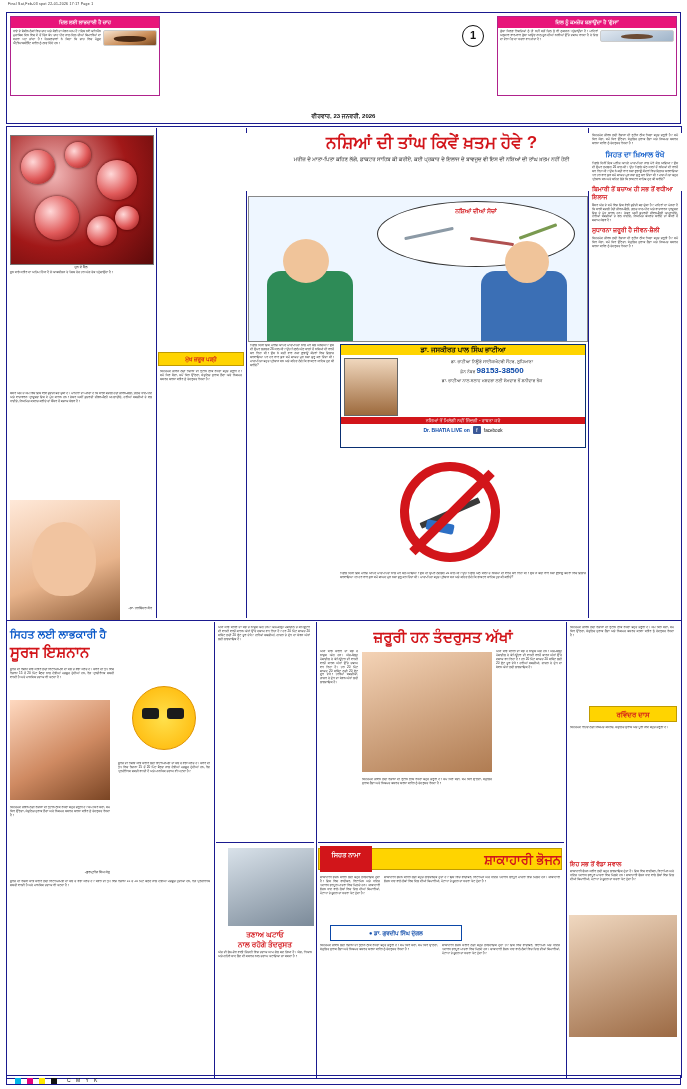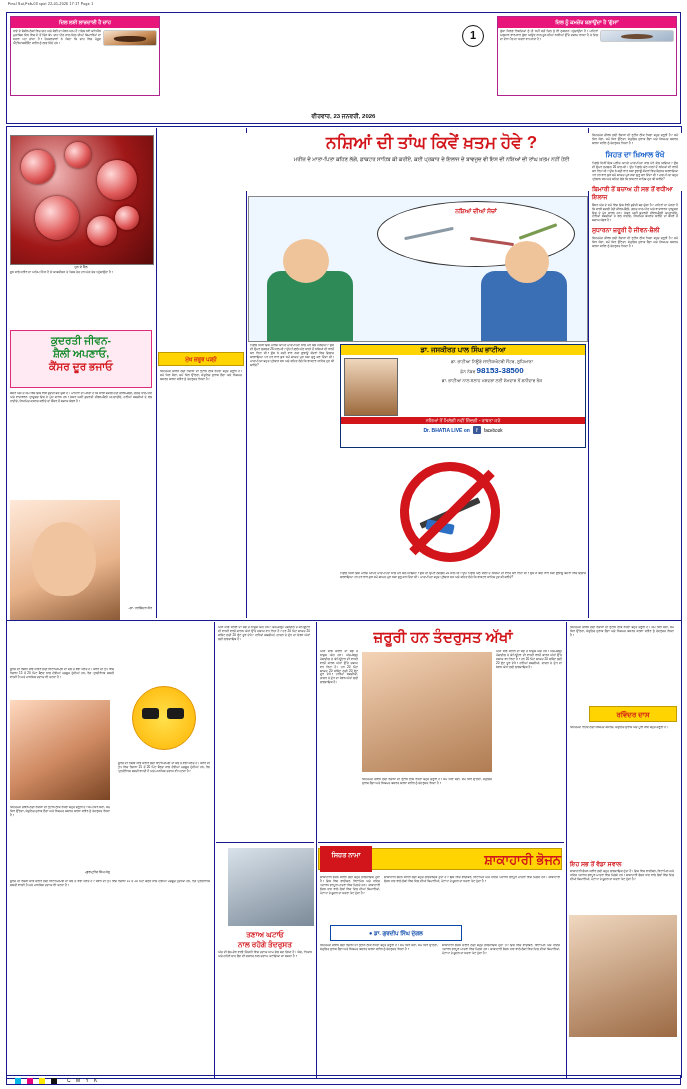--- a/index.html
+++ b/index.html
@@ -140,25 +140,20 @@
     <div class="cell" style="left:86px;top:24px;width:40px;height:40px;"></div>
     <div class="cell" style="left:24px;top:60px;width:44px;height:44px;"></div>
     <div class="cell" style="left:76px;top:80px;width:30px;height:30px;"></div>
     <div class="cell" style="left:104px;top:70px;width:24px;height:24px;"></div>
   </div>
   <div class="col" style="left:10px;top:264px;width:142px;">
     <div class="cap">ਖ਼ੂਨ ਦੇ ਸੈੱਲ</div>
     <div class="micro" style="margin-top:2px;">ਖ਼ੂਨ ਸਾਡੇ ਸਰੀਰ ਦਾ ਅਹਿਮ ਹਿੱਸਾ ਹੈ ਜੋ ਆਕਸੀਜਨ ਤੇ ਪੋਸ਼ਕ ਤੱਤ ਹਰ ਅੰਗ ਤੱਕ ਪਹੁੰਚਾਉਂਦਾ ਹੈ।</div>
   </div>
 
-  <div class="greenbox">
-    <div class="l1">ਕੁਦਰਤੀ ਜੀਵਨ-</div>
-    <div class="l1">ਸ਼ੈਲੀ ਅਪਣਾਓ,</div>
-    <div class="l2">ਕੈਂਸਰ ਦੂਰ ਭਜਾਓ</div>
-  </div>
   <div class="col micro" style="left:10px;top:392px;width:142px;height:104px;overflow:hidden;">ਕੈਂਸਰ ਅੱਜ ਦੇ ਸਮੇਂ ਵਿਚ ਇਕ ਵੱਡੀ ਚੁਣੌਤੀ ਬਣ ਚੁੱਕਾ ਹੈ। ਮਾਹਿਰਾਂ ਦਾ ਮੰਨਣਾ ਹੈ ਕਿ ਸਾਡੀ ਬਦਲੀ ਹੋਈ ਜੀਵਨ-ਸ਼ੈਲੀ, ਗ਼ਲਤ ਖਾਣ-ਪੀਣ ਅਤੇ ਵਾਤਾਵਰਨ ਪ੍ਰਦੂਸ਼ਣ ਇਸ ਦੇ ਮੁੱਖ ਕਾਰਨ ਹਨ। ਜੇਕਰ ਅਸੀਂ ਕੁਦਰਤੀ ਜੀਵਨ-ਸ਼ੈਲੀ ਅਪਣਾਈਏ, ਹਰੀਆਂ ਸਬਜ਼ੀਆਂ ਤੇ ਫਲ ਖਾਈਏ, ਨਿਯਮਿਤ ਕਸਰਤ ਕਰੀਏ ਤਾਂ ਕੈਂਸਰ ਤੋਂ ਬਚਾਅ ਸੰਭਵ ਹੈ।</div>
   <div class="womanimg"></div>
   <div class="col sigline" style="left:10px;top:604px;width:142px;">-ਡਾ. ਹਰਸ਼ਿੰਦਰ ਕੌਰ</div>
 
   <div class="col micro" style="left:160px;top:134px;width:82px;height:212px;overflow:hidden;">ਪਿਛਲੇ ਦਿਨੀਂ ਇਕ ਮਰੀਜ਼ ਆਪਣੇ ਮਾਤਾ-ਪਿਤਾ ਨਾਲ ਮੇਰੇ ਕੋਲ ਆਇਆ। ਉਸ ਦੀ ਉਮਰ ਲਗਭਗ 26 ਸਾਲ ਸੀ। ਉਹ ਪਿਛਲੇ ਅੱਠ ਸਾਲਾਂ ਤੋਂ ਨਸ਼ਿਆਂ ਦੀ ਵਰਤੋਂ ਕਰ ਰਿਹਾ ਸੀ। ਉਸ ਨੇ ਕਈ ਵਾਰ ਨਸ਼ਾ ਛੁਡਾਊ ਕੇਂਦਰਾਂ ਵਿਚ ਇਲਾਜ ਕਰਵਾਇਆ ਪਰ ਹਰ ਵਾਰ ਕੁਝ ਸਮੇਂ ਬਾਅਦ ਮੁੜ ਨਸ਼ਾ ਸ਼ੁਰੂ ਕਰ ਦਿੰਦਾ ਸੀ। ਮਾਤਾ-ਪਿਤਾ ਬਹੁਤ ਪ੍ਰੇਸ਼ਾਨ ਸਨ ਅਤੇ ਕਹਿਣ ਲੱਗੇ ਕਿ ਡਾਕਟਰ ਸਾਹਿਬ ਹੁਣ ਕੀ ਕਰੀਏ?</div>
   <div class="yellowtag">ਮੁੱਖ ਜ਼ਰੂਰ ਪੜ੍ਹੋ</div>
   <div class="col micro" style="left:160px;top:370px;width:82px;height:240px;overflow:hidden;">ਸਿਹਤਮੰਦ ਜੀਵਨ ਲਈ ਰੋਜ਼ਾਨਾ ਦੀ ਰੁਟੀਨ ਠੀਕ ਰੱਖਣਾ ਬਹੁਤ ਜ਼ਰੂਰੀ ਹੈ। ਸਮੇਂ ਸਿਰ ਸੌਣਾ, ਸਮੇਂ ਸਿਰ ਉੱਠਣਾ, ਸੰਤੁਲਿਤ ਖ਼ੁਰਾਕ ਲੈਣਾ ਅਤੇ ਨਿਯਮਤ ਕਸਰਤ ਕਰਨਾ ਸਰੀਰ ਨੂੰ ਤੰਦਰੁਸਤ ਰੱਖਦਾ ਹੈ।</div>
 
   <div class="lead-box">
     <div class="lead-title">ਨਸ਼ਿਆਂ ਦੀ ਤਾਂਘ ਕਿਵੇਂ ਖ਼ਤਮ ਹੋਵੇ ?</div>
@@ -213,20 +208,24 @@
   <div class="col" style="left:592px;top:134px;width:86px;">
     <div class="micro">ਸਿਹਤਮੰਦ ਜੀਵਨ ਲਈ ਰੋਜ਼ਾਨਾ ਦੀ ਰੁਟੀਨ ਠੀਕ ਰੱਖਣਾ ਬਹੁਤ ਜ਼ਰੂਰੀ ਹੈ। ਸਮੇਂ ਸਿਰ ਸੌਣਾ, ਸਮੇਂ ਸਿਰ ਉੱਠਣਾ, ਸੰਤੁਲਿਤ ਖ਼ੁਰਾਕ ਲੈਣਾ ਅਤੇ ਨਿਯਮਤ ਕਸਰਤ ਕਰਨਾ ਸਰੀਰ ਨੂੰ ਤੰਦਰੁਸਤ ਰੱਖਦਾ ਹੈ।</div>
     <div class="smallhead" style="margin-top:4px;">ਸਿਹਤ ਦਾ ਖ਼ਿਆਲ ਰੱਖੋ</div>
     <div class="micro" style="margin-top:3px;">ਪਿਛਲੇ ਦਿਨੀਂ ਇਕ ਮਰੀਜ਼ ਆਪਣੇ ਮਾਤਾ-ਪਿਤਾ ਨਾਲ ਮੇਰੇ ਕੋਲ ਆਇਆ। ਉਸ ਦੀ ਉਮਰ ਲਗਭਗ 26 ਸਾਲ ਸੀ। ਉਹ ਪਿਛਲੇ ਅੱਠ ਸਾਲਾਂ ਤੋਂ ਨਸ਼ਿਆਂ ਦੀ ਵਰਤੋਂ ਕਰ ਰਿਹਾ ਸੀ। ਉਸ ਨੇ ਕਈ ਵਾਰ ਨਸ਼ਾ ਛੁਡਾਊ ਕੇਂਦਰਾਂ ਵਿਚ ਇਲਾਜ ਕਰਵਾਇਆ ਪਰ ਹਰ ਵਾਰ ਕੁਝ ਸਮੇਂ ਬਾਅਦ ਮੁੜ ਨਸ਼ਾ ਸ਼ੁਰੂ ਕਰ ਦਿੰਦਾ ਸੀ। ਮਾਤਾ-ਪਿਤਾ ਬਹੁਤ ਪ੍ਰੇਸ਼ਾਨ ਸਨ ਅਤੇ ਕਹਿਣ ਲੱਗੇ ਕਿ ਡਾਕਟਰ ਸਾਹਿਬ ਹੁਣ ਕੀ ਕਰੀਏ?</div>
     <div class="subhead-red" style="margin-top:3px;">ਬਿਮਾਰੀ ਤੋਂ ਬਚਾਅ ਹੀ ਸਭ ਤੋਂ ਵਧੀਆ ਇਲਾਜ</div>
     <div class="micro" style="margin-top:3px;">ਕੈਂਸਰ ਅੱਜ ਦੇ ਸਮੇਂ ਵਿਚ ਇਕ ਵੱਡੀ ਚੁਣੌਤੀ ਬਣ ਚੁੱਕਾ ਹੈ। ਮਾਹਿਰਾਂ ਦਾ ਮੰਨਣਾ ਹੈ ਕਿ ਸਾਡੀ ਬਦਲੀ ਹੋਈ ਜੀਵਨ-ਸ਼ੈਲੀ, ਗ਼ਲਤ ਖਾਣ-ਪੀਣ ਅਤੇ ਵਾਤਾਵਰਨ ਪ੍ਰਦੂਸ਼ਣ ਇਸ ਦੇ ਮੁੱਖ ਕਾਰਨ ਹਨ। ਜੇਕਰ ਅਸੀਂ ਕੁਦਰਤੀ ਜੀਵਨ-ਸ਼ੈਲੀ ਅਪਣਾਈਏ, ਹਰੀਆਂ ਸਬਜ਼ੀਆਂ ਤੇ ਫਲ ਖਾਈਏ, ਨਿਯਮਿਤ ਕਸਰਤ ਕਰੀਏ ਤਾਂ ਕੈਂਸਰ ਤੋਂ ਬਚਾਅ ਸੰਭਵ ਹੈ।</div>
     <div class="subhead-red" style="margin-top:3px;">ਸੁਧਾਰਨਾ ਜ਼ਰੂਰੀ ਹੈ ਜੀਵਨ-ਸ਼ੈਲੀ</div>
     <div class="micro" style="margin-top:3px;">ਸਿਹਤਮੰਦ ਜੀਵਨ ਲਈ ਰੋਜ਼ਾਨਾ ਦੀ ਰੁਟੀਨ ਠੀਕ ਰੱਖਣਾ ਬਹੁਤ ਜ਼ਰੂਰੀ ਹੈ। ਸਮੇਂ ਸਿਰ ਸੌਣਾ, ਸਮੇਂ ਸਿਰ ਉੱਠਣਾ, ਸੰਤੁਲਿਤ ਖ਼ੁਰਾਕ ਲੈਣਾ ਅਤੇ ਨਿਯਮਤ ਕਸਰਤ ਕਰਨਾ ਸਰੀਰ ਨੂੰ ਤੰਦਰੁਸਤ ਰੱਖਦਾ ਹੈ।</div>
   </div>
 
+  <div class="sunhead">
+    <div class="a">ਸਿਹਤ ਲਈ ਲਾਭਕਾਰੀ ਹੈ</div>
+    <div class="b">ਸੂਰਜ ਇਸ਼ਨਾਨ</div>
+  </div>
   <div class="col micro" style="left:10px;top:668px;width:104px;height:28px;overflow:hidden;">ਸੂਰਜ ਦੀ ਰੌਸ਼ਨੀ ਸਾਡੇ ਸਰੀਰ ਲਈ ਵਿਟਾਮਿਨ-ਡੀ ਦਾ ਸਭ ਤੋਂ ਵੱਡਾ ਸਰੋਤ ਹੈ। ਸਵੇਰ ਦੀ ਧੁੱਪ ਵਿਚ ਰੋਜ਼ਾਨਾ 15 ਤੋਂ 20 ਮਿੰਟ ਬੈਠਣ ਨਾਲ ਹੱਡੀਆਂ ਮਜ਼ਬੂਤ ਹੁੰਦੀਆਂ ਹਨ, ਰੋਗ ਪ੍ਰਤੀਰੋਧਕ ਸ਼ਕਤੀ ਵਧਦੀ ਹੈ ਅਤੇ ਮਾਨਸਿਕ ਤਣਾਅ ਵੀ ਘਟਦਾ ਹੈ।</div>
   <div class="sunimg">
     <div class="sun"></div>
     <div class="sglass"></div>
   </div>
   <div class="ladyimg"></div>
   <div class="col micro" style="left:118px;top:762px;width:92px;height:110px;overflow:hidden;">ਸੂਰਜ ਦੀ ਰੌਸ਼ਨੀ ਸਾਡੇ ਸਰੀਰ ਲਈ ਵਿਟਾਮਿਨ-ਡੀ ਦਾ ਸਭ ਤੋਂ ਵੱਡਾ ਸਰੋਤ ਹੈ। ਸਵੇਰ ਦੀ ਧੁੱਪ ਵਿਚ ਰੋਜ਼ਾਨਾ 15 ਤੋਂ 20 ਮਿੰਟ ਬੈਠਣ ਨਾਲ ਹੱਡੀਆਂ ਮਜ਼ਬੂਤ ਹੁੰਦੀਆਂ ਹਨ, ਰੋਗ ਪ੍ਰਤੀਰੋਧਕ ਸ਼ਕਤੀ ਵਧਦੀ ਹੈ ਅਤੇ ਮਾਨਸਿਕ ਤਣਾਅ ਵੀ ਘਟਦਾ ਹੈ।</div>
   <div class="col micro" style="left:10px;top:806px;width:100px;height:60px;overflow:hidden;">ਸਿਹਤਮੰਦ ਜੀਵਨ ਲਈ ਰੋਜ਼ਾਨਾ ਦੀ ਰੁਟੀਨ ਠੀਕ ਰੱਖਣਾ ਬਹੁਤ ਜ਼ਰੂਰੀ ਹੈ। ਸਮੇਂ ਸਿਰ ਸੌਣਾ, ਸਮੇਂ ਸਿਰ ਉੱਠਣਾ, ਸੰਤੁਲਿਤ ਖ਼ੁਰਾਕ ਲੈਣਾ ਅਤੇ ਨਿਯਮਤ ਕਸਰਤ ਕਰਨਾ ਸਰੀਰ ਨੂੰ ਤੰਦਰੁਸਤ ਰੱਖਦਾ ਹੈ।</div>
   <div class="col sigline" style="left:10px;top:868px;width:100px;">-ਗੁਰਪ੍ਰੀਤ ਸਿੰਘ ਸੰਧੂ</div>
   <div class="col micro" style="left:10px;top:880px;width:200px;height:190px;overflow:hidden;">ਸੂਰਜ ਦੀ ਰੌਸ਼ਨੀ ਸਾਡੇ ਸਰੀਰ ਲਈ ਵਿਟਾਮਿਨ-ਡੀ ਦਾ ਸਭ ਤੋਂ ਵੱਡਾ ਸਰੋਤ ਹੈ। ਸਵੇਰ ਦੀ ਧੁੱਪ ਵਿਚ ਰੋਜ਼ਾਨਾ 15 ਤੋਂ 20 ਮਿੰਟ ਬੈਠਣ ਨਾਲ ਹੱਡੀਆਂ ਮਜ਼ਬੂਤ ਹੁੰਦੀਆਂ ਹਨ, ਰੋਗ ਪ੍ਰਤੀਰੋਧਕ ਸ਼ਕਤੀ ਵਧਦੀ ਹੈ ਅਤੇ ਮਾਨਸਿਕ ਤਣਾਅ ਵੀ ਘਟਦਾ ਹੈ।</div>

